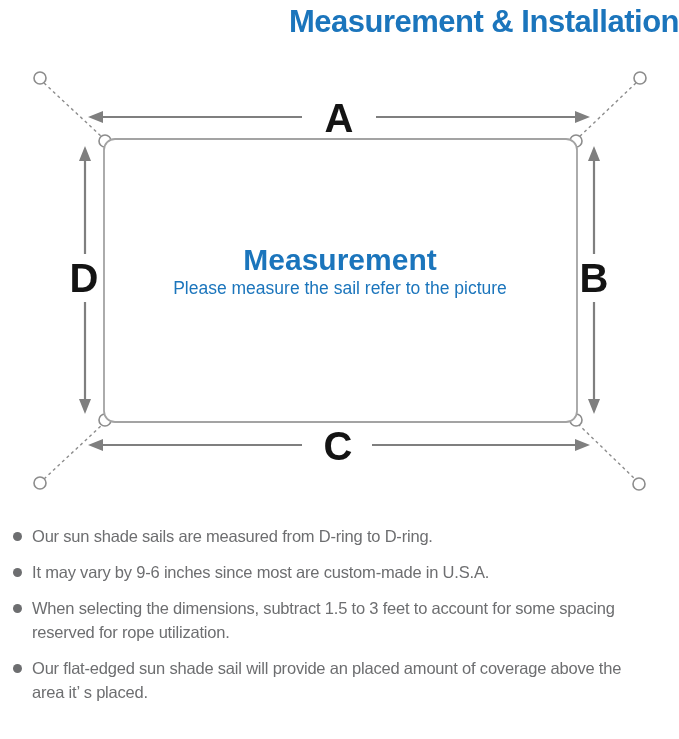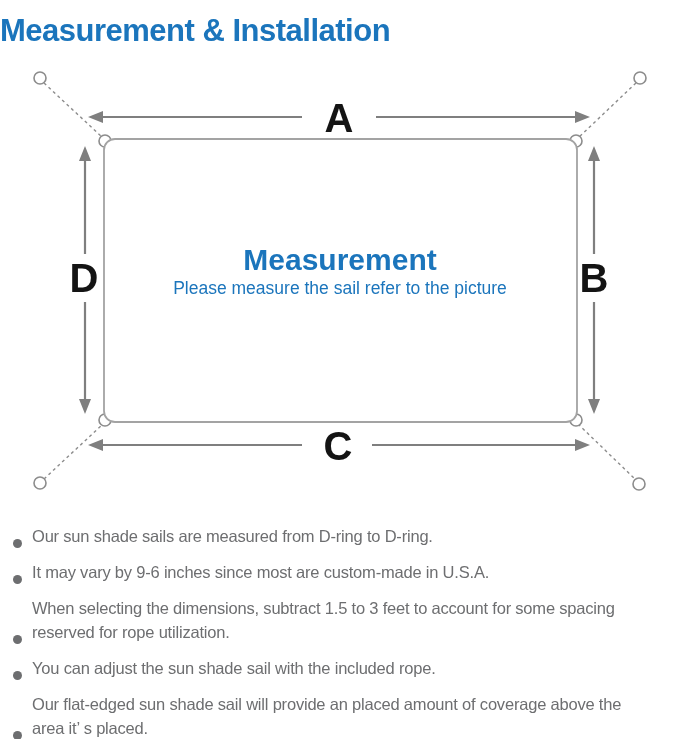--- a/index.html
+++ b/index.html
@@ -10,21 +10,21 @@
     --outline-gray:#a3a3a3;
     --ring-gray:#8c8c8c;
   }
   *{margin:0;padding:0;box-sizing:border-box;}
   html,body{background:#ffffff;}
   body{
     width:679px;height:739px;position:relative;overflow:hidden;
     font-family:"Liberation Sans","DejaVu Sans",sans-serif;
   }
   .page-title{
-    position:absolute;top:13px;left:0;width:679px;text-align:left;
+    position:absolute;top:4px;left:0;width:679px;text-align:right;
     font-size:31px;font-weight:bold;letter-spacing:-0.5px;
     color:var(--accent-blue);
   }
   .diagram{position:absolute;top:60px;left:0;}
   .dash-line{stroke:var(--ring-gray);stroke-width:1.4;stroke-dasharray:3 3.2;fill:none;}
   .anchor{fill:#ffffff;stroke:var(--ring-gray);stroke-width:1.6;}
   .dring{fill:#ffffff;stroke:var(--ring-gray);stroke-width:1.6;}
   .sail{fill:#ffffff;stroke:var(--outline-gray);stroke-width:1.8;}
   .arrow-line{stroke:var(--arrow-gray);stroke-width:2.2;fill:none;}
   .arrow-head{fill:var(--arrow-gray);stroke:none;}
@@ -38,21 +38,21 @@
   }
   .center-sub{
     font-family:"Liberation Sans","DejaVu Sans",sans-serif;
     font-size:17.5px;fill:var(--accent-blue);
   }
   .notes{
     position:absolute;top:524px;left:13px;width:660px;
     list-style:none;
   }
   .notes li{
-    display:flex;align-items:flex-end;gap:10px;
+    display:flex;align-items:flex-start;gap:10px;
     margin-bottom:12px;
   }
   .notes .dot{
     flex:0 0 auto;width:9px;height:9px;border-radius:50%;
     background:var(--note-gray);margin-top:8px;
   }
   .notes .note-text{
     font-size:16.5px;line-height:24px;letter-spacing:-0.2px;
     color:var(--note-gray);
   }
@@ -117,21 +117,17 @@
     <span class="note-text">Our sun shade sails are measured from D-ring to D-ring.</span>
   </li>
   <li>
     <span class="dot"></span>
     <span class="note-text">It may vary by 9-6 inches since most are custom-made in U.S.A.</span>
   </li>
   <li>
     <span class="dot"></span>
     <span class="note-text">When selecting the dimensions, subtract 1.5 to 3 feet to account for some spacing reserved for rope utilization.</span>
   </li>
-  <li>
-    <span class="dot"></span>
-    <span class="note-text">You can adjust the sun shade sail with the included rope.</span>
-  </li>
   <li class="wrap-narrow">
     <span class="dot"></span>
     <span class="note-text">Our flat-edged sun shade sail will provide an placed amount of coverage above the area it’ s placed.</span>
   </li>
 </ul>
 
 </body></html>

